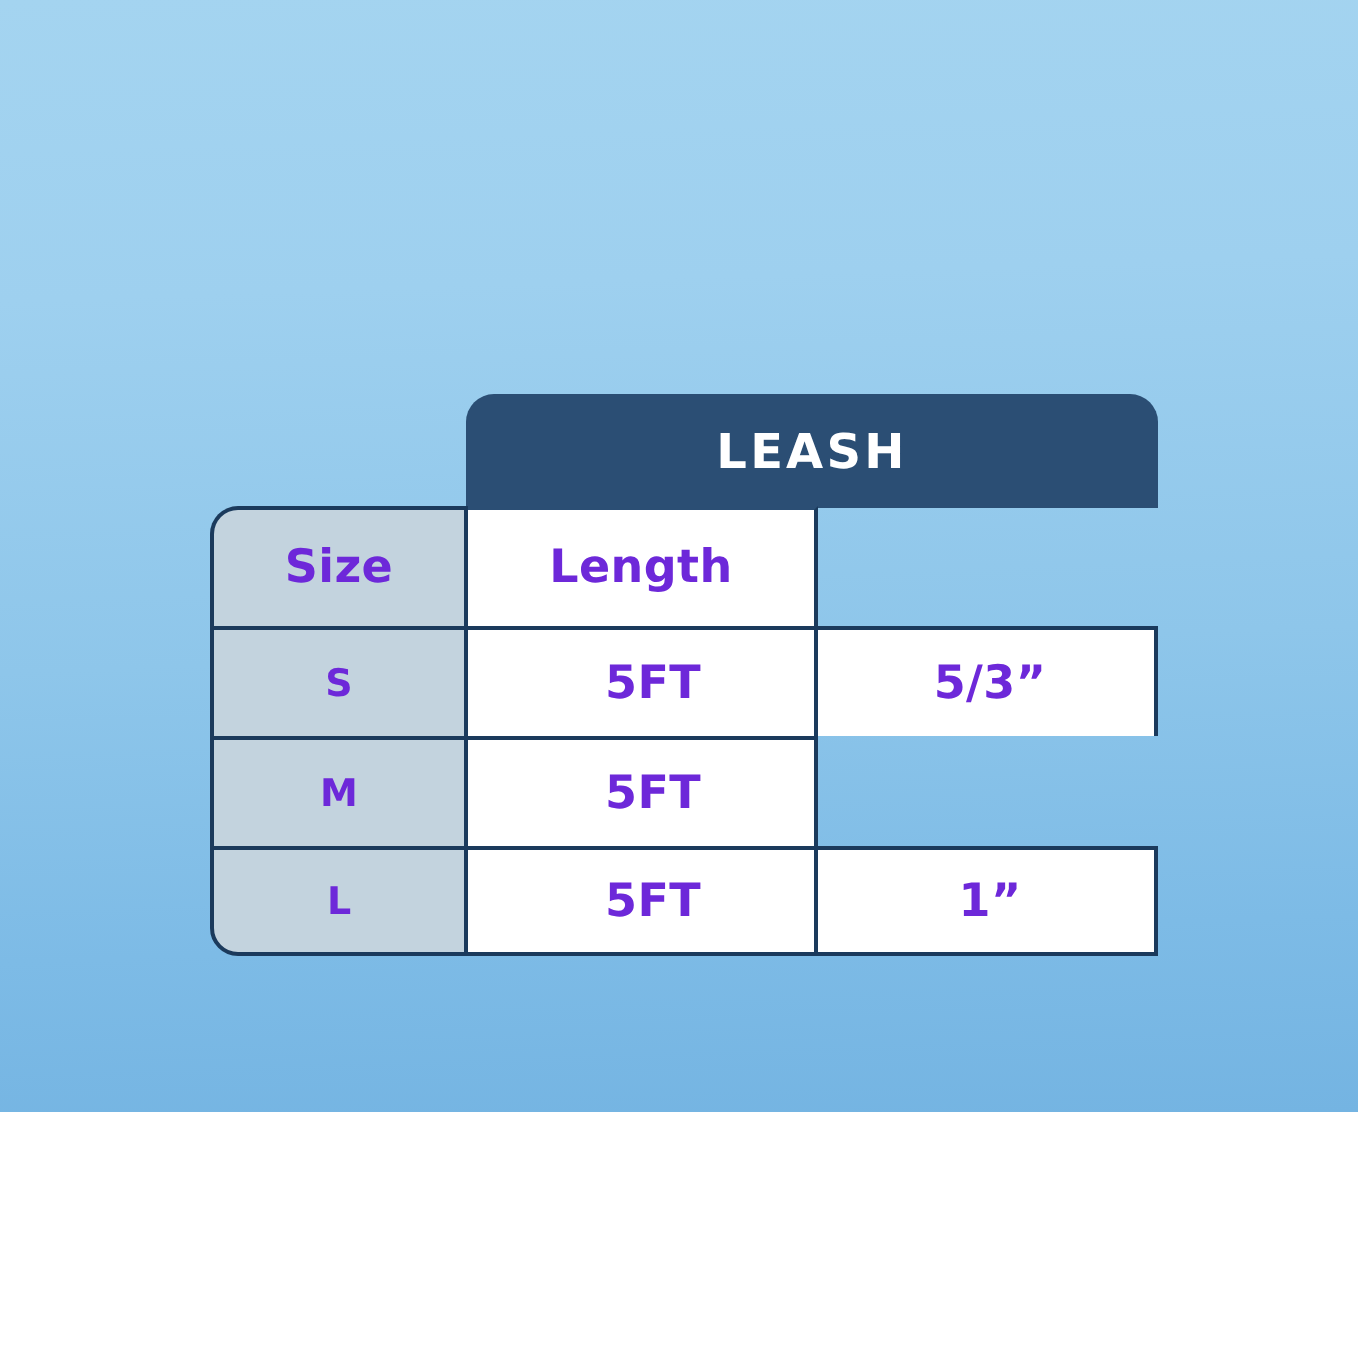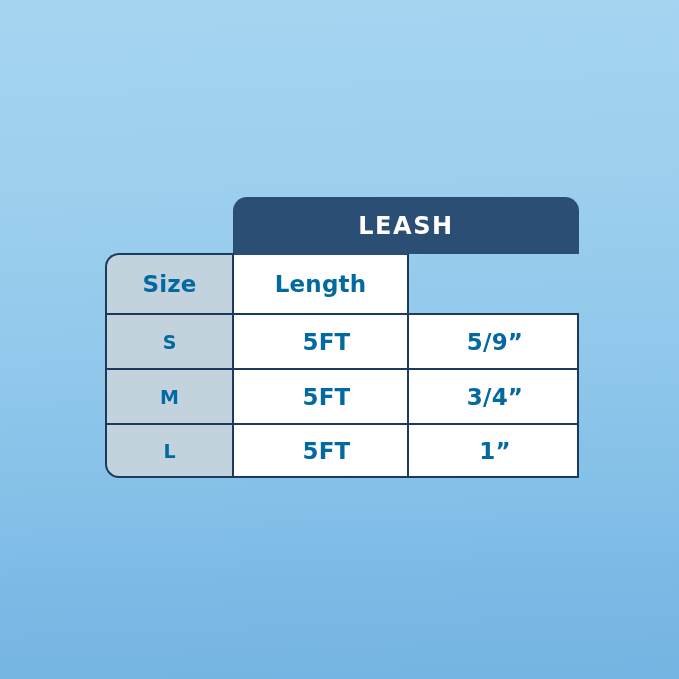--- a/index.html
+++ b/index.html
@@ -9,21 +9,21 @@
   body {
     width: 679px;
     height: 679px;
     overflow: hidden;
     font-family: "DejaVu Sans", "Liberation Sans", sans-serif;
   }
 
   #canvas {
     position: relative;
     width: 679px;
-    height: 679px;
+    height: 556px;
     background: linear-gradient(178deg, #a4d4f0 0%, #9ed0ef 26%, #8ec6ea 58%, #7dbbe6 83%, #74b4e2 100%);
   }
 
   
   #size-chart {
     position: absolute;
     left: 105px;
     top: 197px;
     width: 474px;
     height: 281px;
@@ -74,21 +74,21 @@
   .row-2      { top: 170px; height: 55px; }
 
   .cell {
     position: absolute;
     top: 0;
     height: 100%;
     box-sizing: border-box;
     display: flex;
     align-items: center;
     justify-content: center;
-    color: #0369a1;
+    color: #6d28d9;
     font-family: "DejaVu Sans", "Liberation Sans", sans-serif;
   }
 
   .c-size   { left: 0px;   width: 129px; background: #c3d3de; }
   .c-length { left: 129px; width: 175px; background: #ffffff; }
   .c-width  { left: 304px; width: 170px; background: #ffffff; }
 
   
   .c-size   { border-top: 2px solid #1b3a5c; border-left: 2px solid #1b3a5c; border-right: 2px solid #1b3a5c; }
   .c-length { border-top: 2px solid #1b3a5c; border-right: 2px solid #1b3a5c; }
@@ -143,33 +143,30 @@
       </div>
 
       <div class="row row-0">
         <div class="cell c-size">
           <span class="size-text">S</span>
         </div>
         <div class="cell c-length">
           <span class="body-text">5FT</span>
         </div>
         <div class="cell c-width">
-          <span class="body-text">5/9”</span>
+          <span class="body-text">5/3”</span>
         </div>
       </div>
 
       <div class="row row-1">
         <div class="cell c-size">
           <span class="size-text">M</span>
         </div>
         <div class="cell c-length">
           <span class="body-text">5FT</span>
-        </div>
-        <div class="cell c-width">
-          <span class="body-text">3/4”</span>
         </div>
       </div>
 
       <div class="row row-2">
         <div class="cell c-size">
           <span class="size-text">L</span>
         </div>
         <div class="cell c-length">
           <span class="body-text">5FT</span>
         </div>

